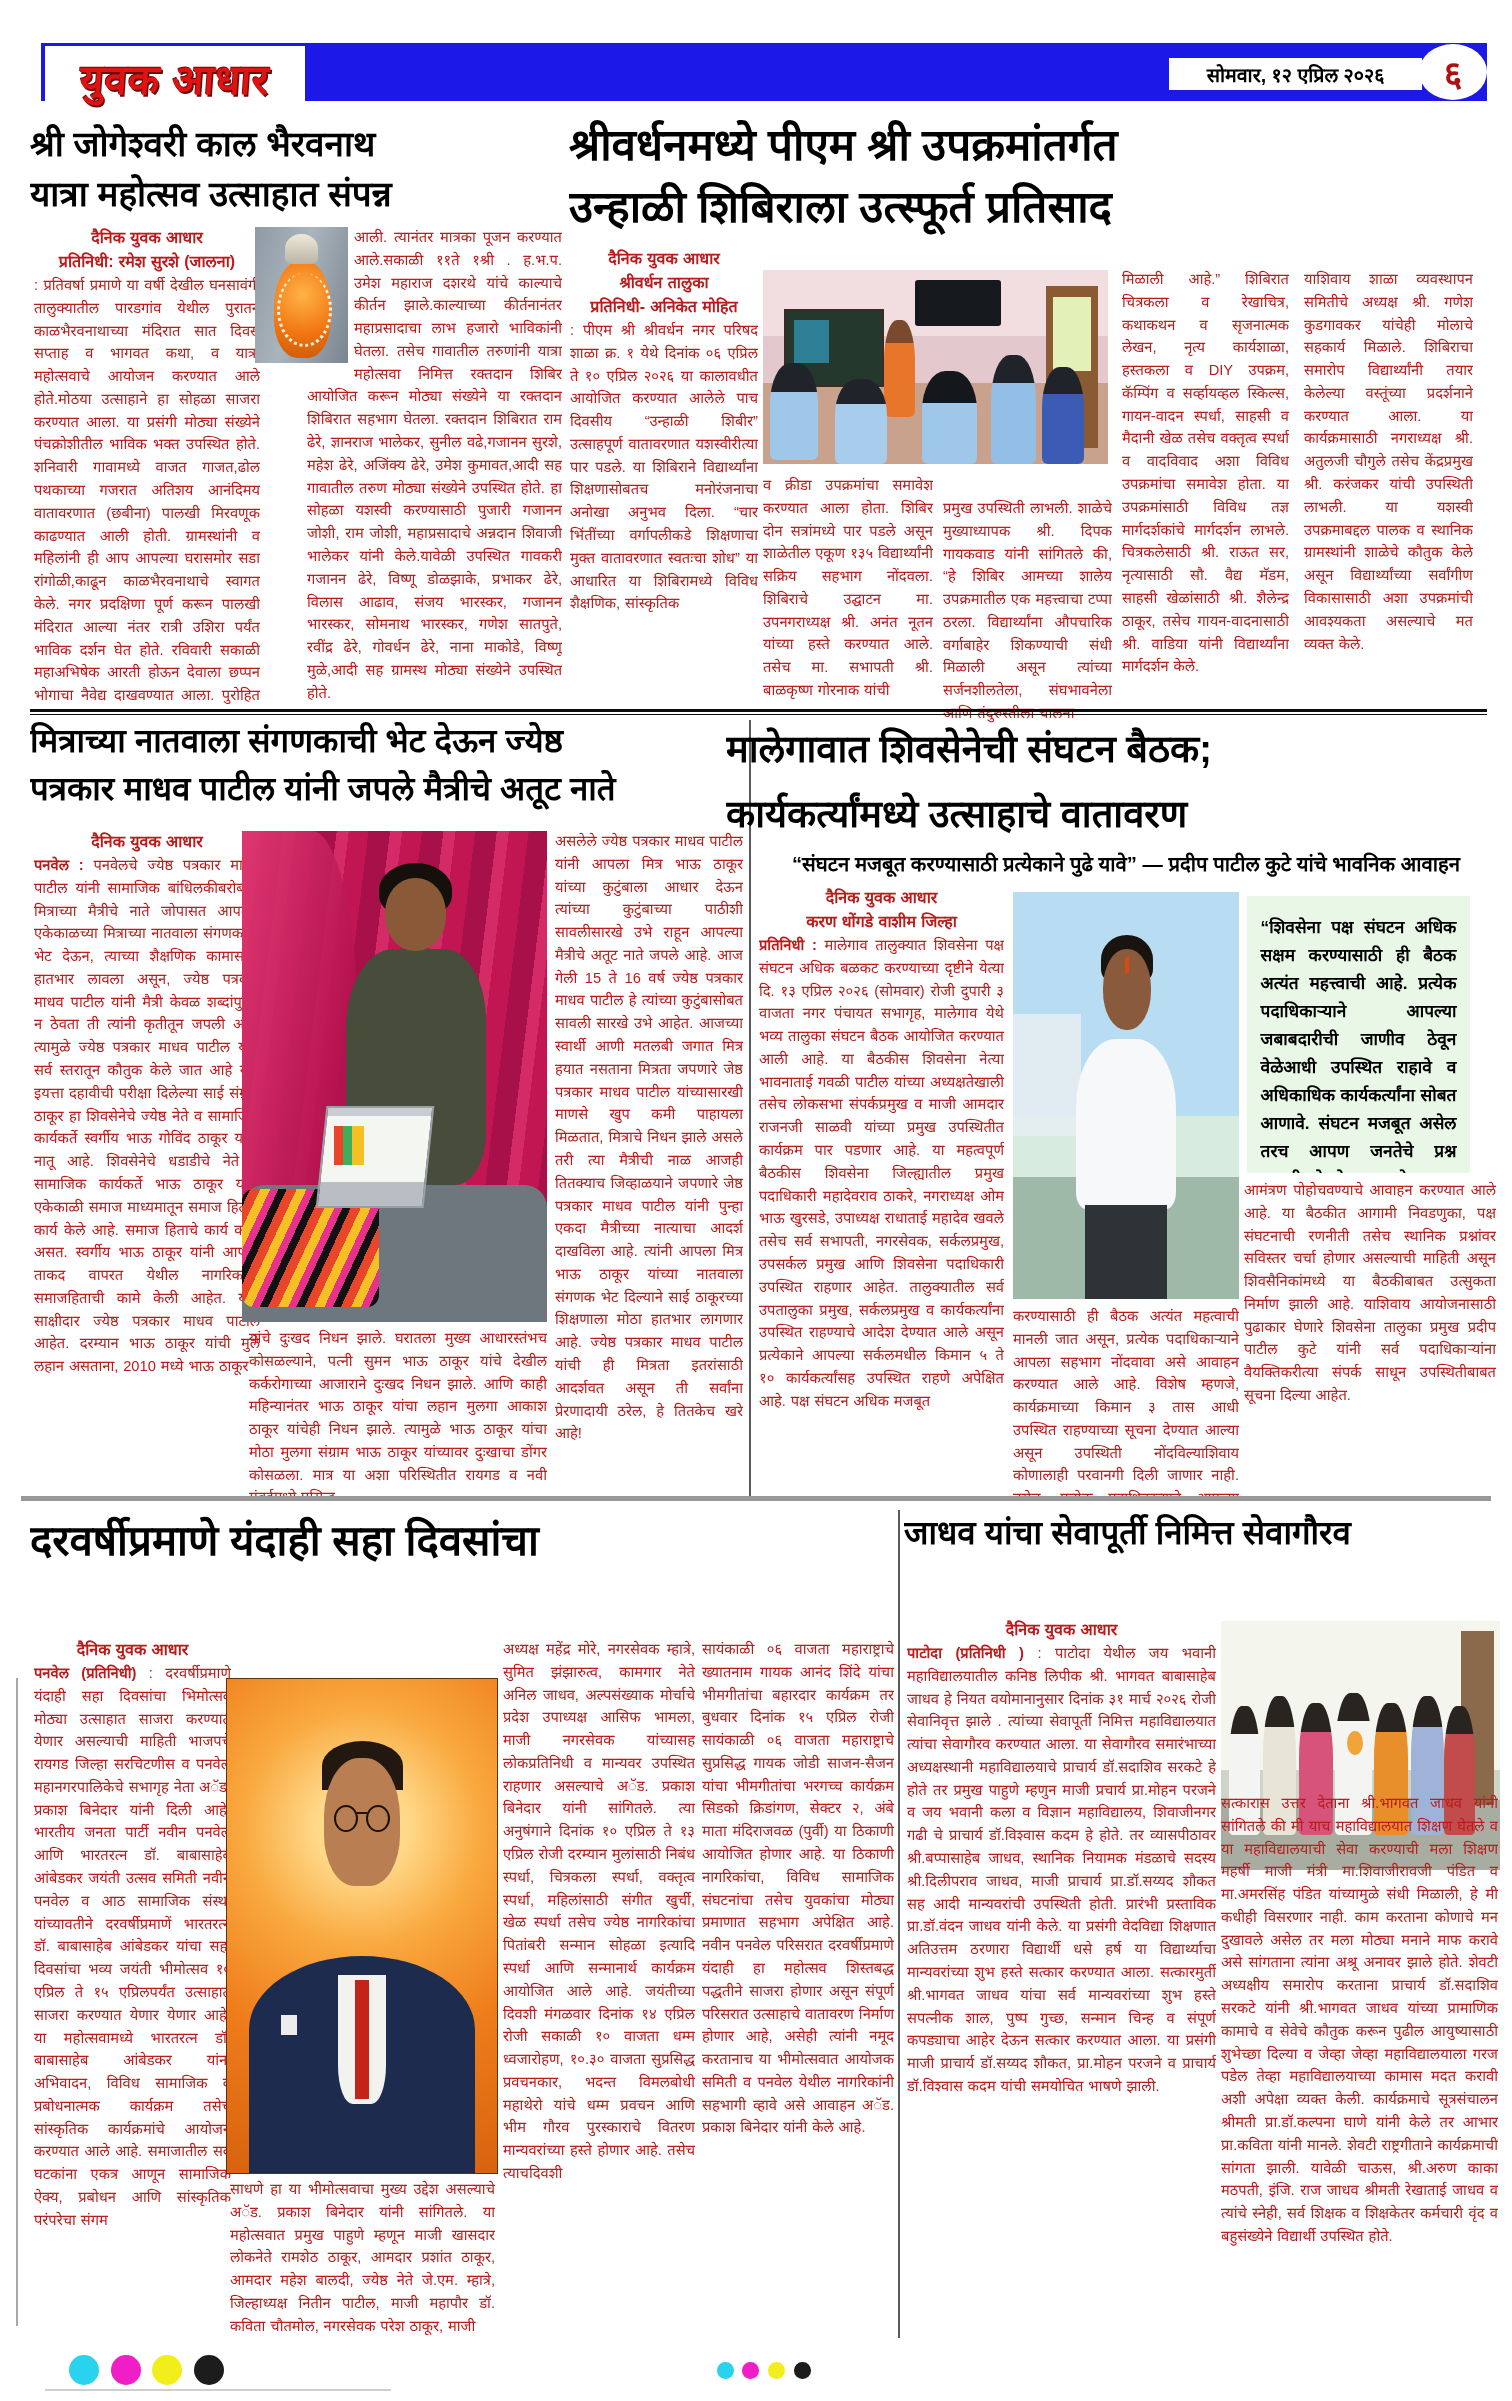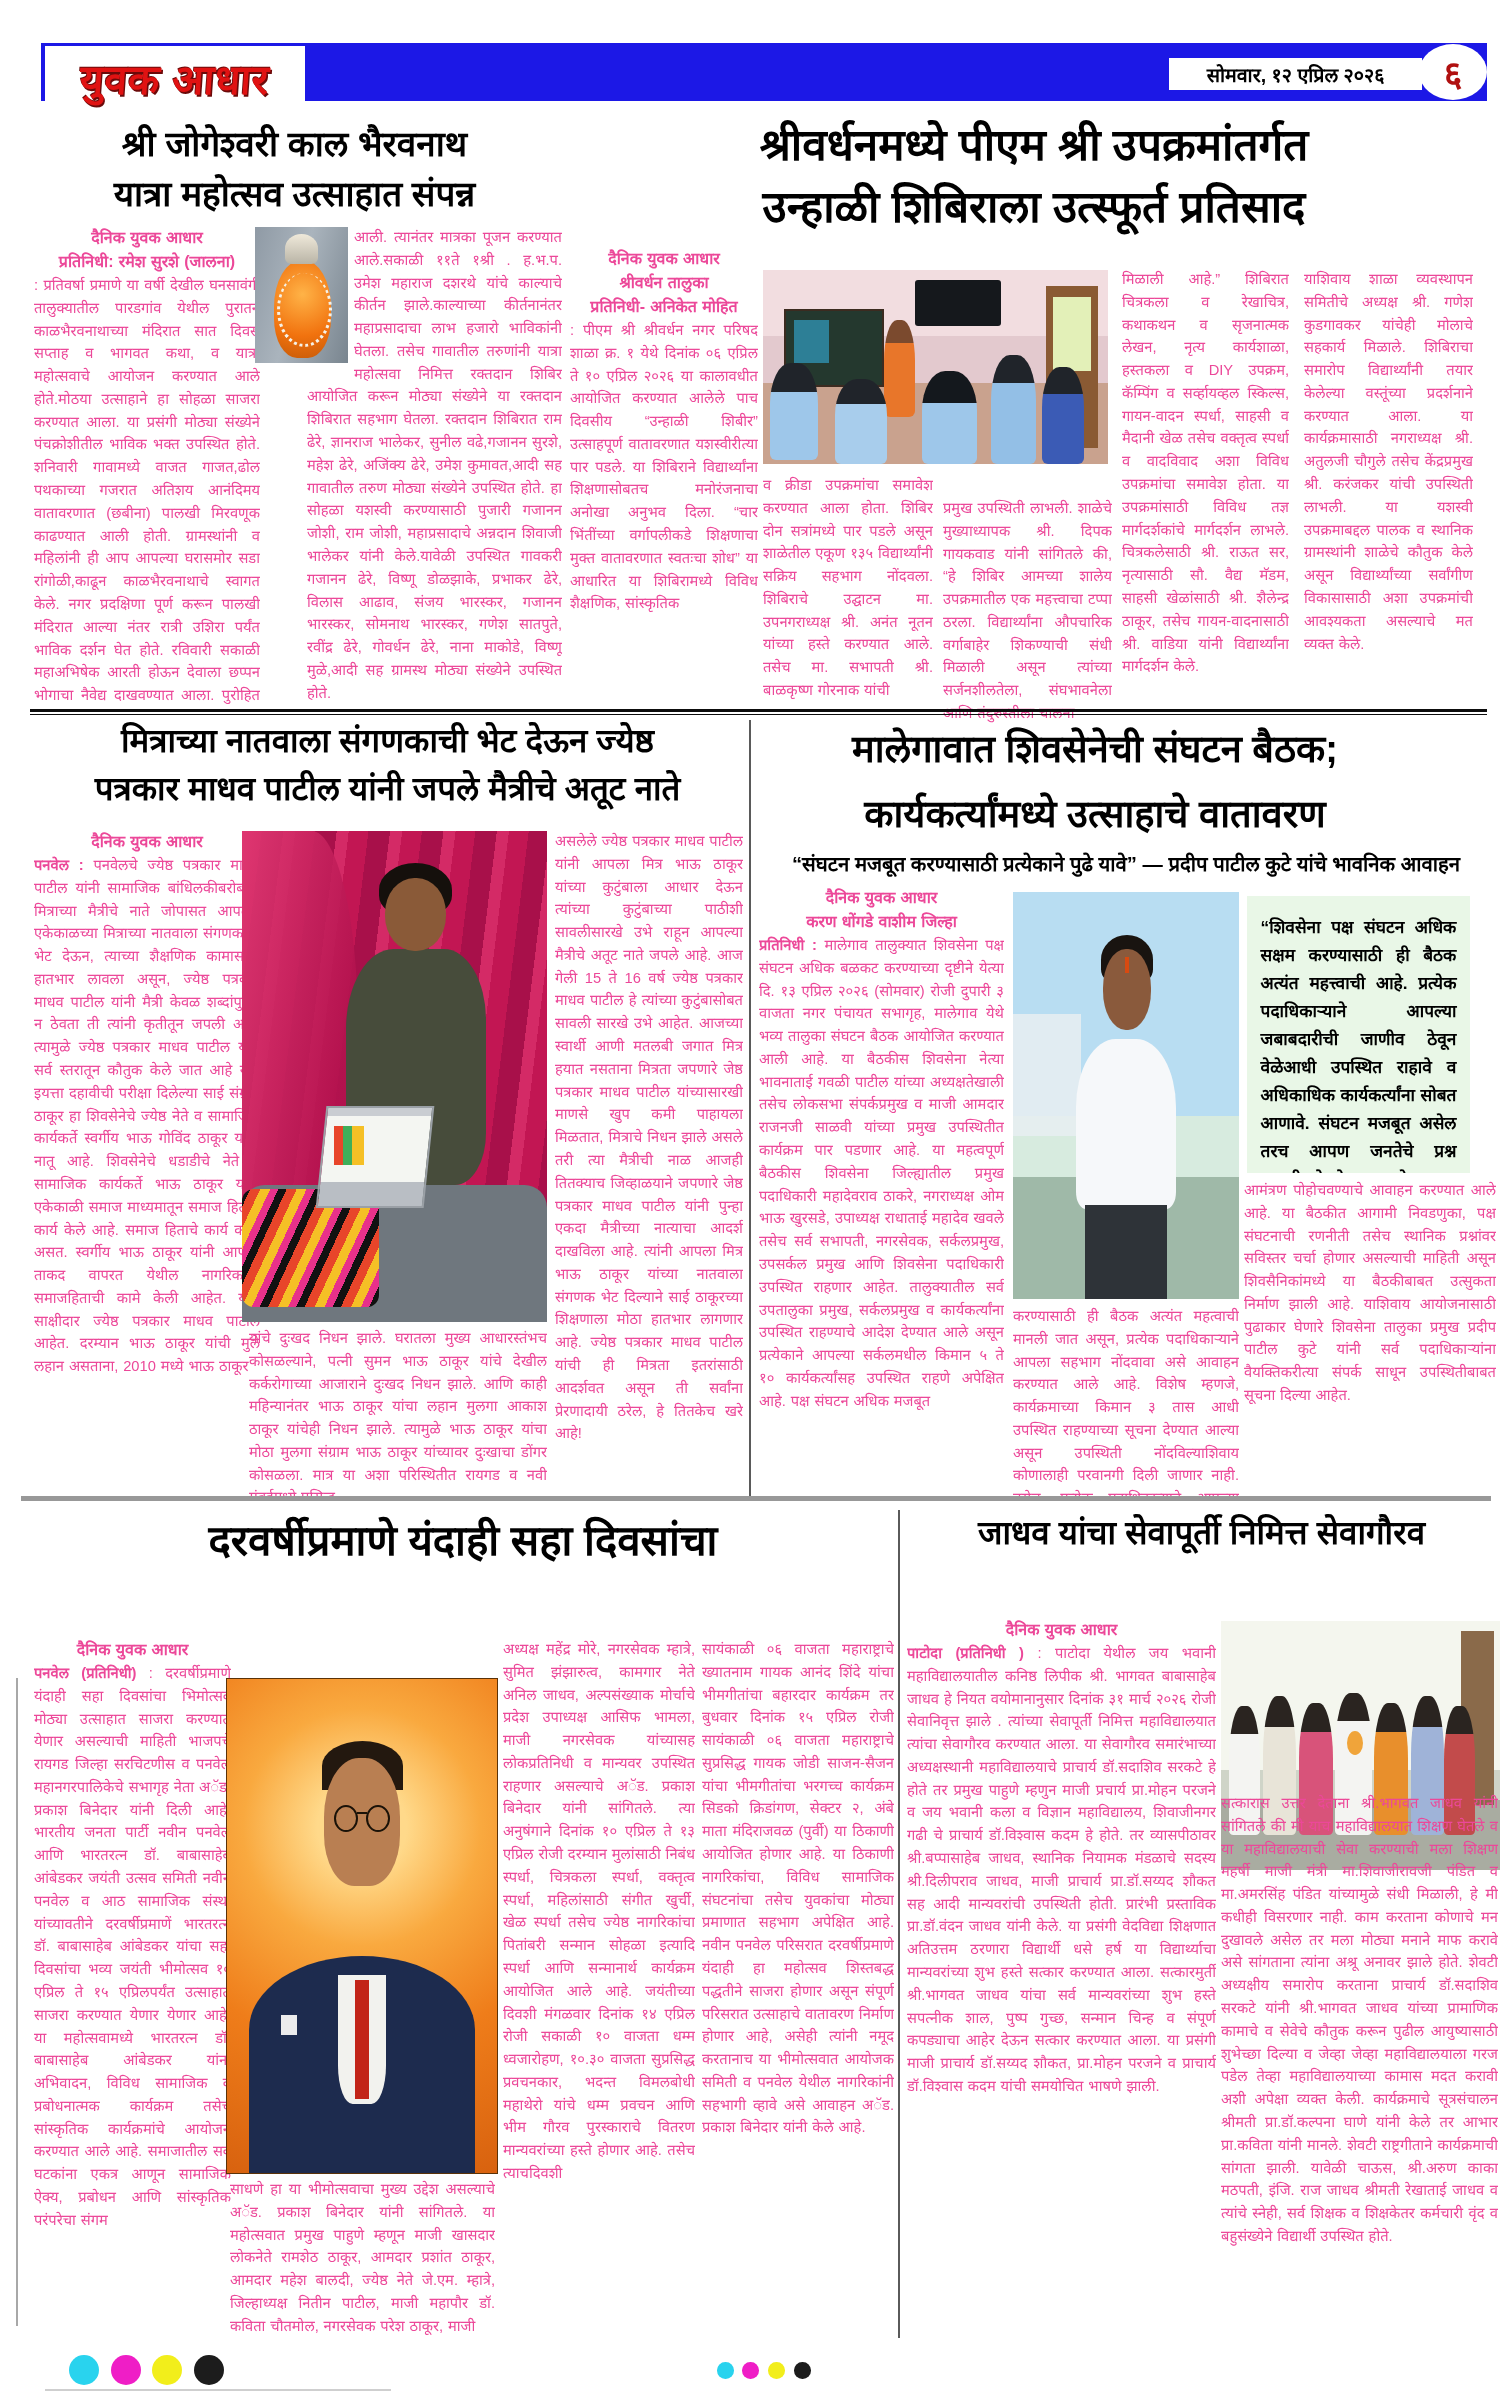--- a/index.html
+++ b/index.html
@@ -10,24 +10,24 @@
   .mast-bar{position:absolute;left:41px;top:43px;width:1446px;height:58px;background:#1c18e6;}
   .logo-box{position:absolute;left:45px;top:46px;width:260px;height:63px;background:#ffffff;
             display:flex;align-items:center;justify-content:center;}
   .logo-text{font-size:41px;font-weight:900;color:#e01212;letter-spacing:0.8px;
              text-shadow:1.5px 1.5px 0 #6b0a0a,-0.8px -0.8px 0 #6b0a0a;transform:skewX(-4deg);}
   .date-box{position:absolute;left:1169px;top:58px;width:253px;height:32px;background:#ffffff;
             display:flex;align-items:center;justify-content:center;font-size:19.6px;font-weight:bold;}
   .page-oval{position:absolute;left:1419px;top:44px;width:68px;height:56px;background:#ffffff;border-radius:50%;
              display:flex;align-items:center;justify-content:center;font-size:35px;font-weight:900;color:#b01010;}
   
-  .headline{position:absolute;text-align:center;font-weight:800;color:#000;overflow:hidden;}
+  .headline{position:absolute;font-weight:800;color:#000;overflow:hidden;}
   .headline div{white-space:nowrap;}
   
-  .col{position:absolute;overflow:hidden;text-align:justify;font-size:14.7px;line-height:1.55;color:#ec4899;word-spacing:0.8px;}
+  .col{position:absolute;overflow:hidden;text-align:justify;font-size:14.7px;line-height:1.55;color:#b91c1c;word-spacing:0.8px;}
   .byl{font-weight:bold;text-align:center;font-size:16px;line-height:1.5;}
   .dl{font-weight:bold;}
   .subhead{position:absolute;text-align:center;font-weight:bold;font-size:20.3px;}
   
   .hrule{position:absolute;background:#0d0d0d;}
   .hrule-grey{position:absolute;background:#989898;}
   .vrule{position:absolute;background:#5a5a5a;width:1.5px;}
   .vrule-light{position:absolute;background:#a8a8a8;width:1.5px;}
   
   .photo{position:absolute;over

